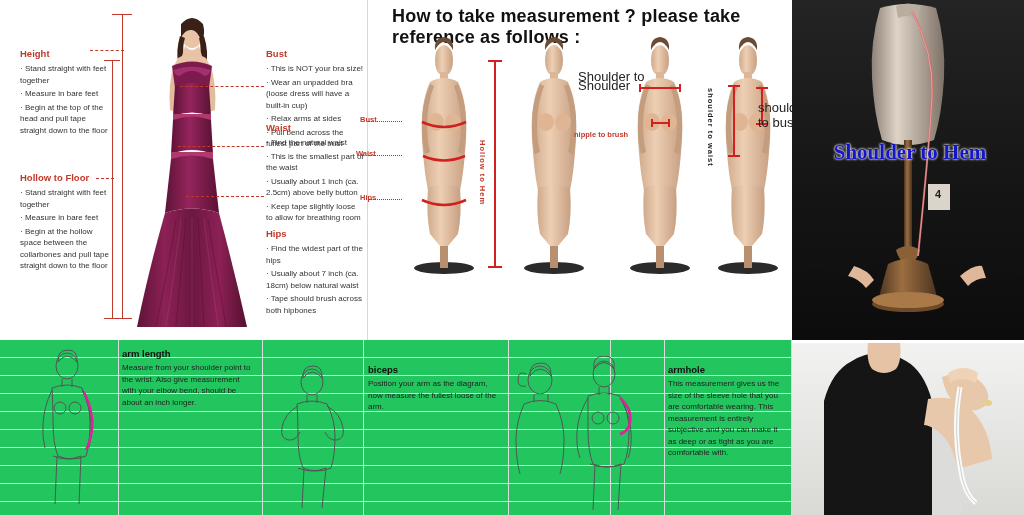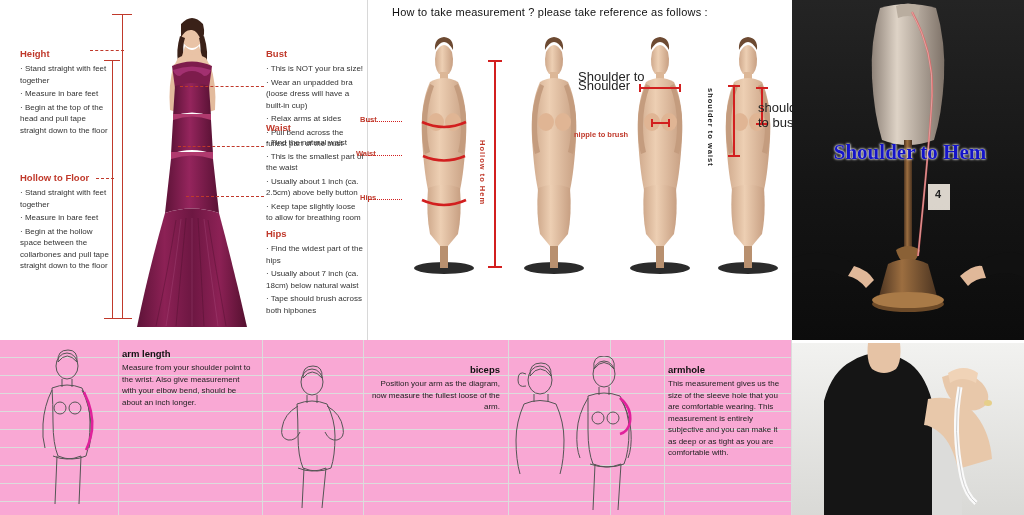--- a/index.html
+++ b/index.html
@@ -29,40 +29,40 @@
   #dress-figure{left:128px;top:10px;width:128px;height:322px;}
   .dress-svg{display:block;}
 
   
   .vline{position:absolute;background:#c0392b;width:1px;}
   .hline{position:absolute;background:#c0392b;height:1px;}
   .dashline{position:absolute;border-top:1px dashed #c0392b;height:0;}
 
   
   #mid-panel{left:368px;top:0;width:424px;height:340px;background:#fff;}
-  #mid-title{position:absolute;left:24px;top:6px;font-size:11px;font-weight:normal;color:#111;letter-spacing:0.2px;}
+  #mid-title{position:absolute;left:24px;top:6px;font-size:18px;font-weight:bold;color:#111;letter-spacing:0.2px;}
   .manne{position:absolute;top:30px;width:96px;height:300px;}
   .m-label{position:absolute;font-size:7.5px;font-weight:bold;color:#c0392b;}
   .m-label-dark{position:absolute;font-size:13px;font-weight:normal;color:#222;}
   .v-text{writing-mode:vertical-rl;text-orientation:mixed;font-size:7.5px;font-weight:bold;color:#c0392b;letter-spacing:1px;}
   .v-text-dark{writing-mode:vertical-rl;text-orientation:mixed;font-size:7.5px;font-weight:bold;color:#222;letter-spacing:1px;}
   .redline{position:absolute;background:#d21f1f;}
   .reddash{position:absolute;border-top:1.5px dotted #d21f1f;}
 
   
   #rt-panel{left:792px;top:0;width:232px;height:340px;background:#1a1a1a;overflow:hidden;}
   #shoulder-to-hem-text{position:absolute;left:6px;top:140px;width:224px;text-align:center;
      font-family:"Liberation Serif", serif;font-weight:bold;font-size:21px;color:#1414c8;
      text-shadow:0 0 2px #fff,0 0 3px #fff;}
 
   
   #rb-panel{left:792px;top:343px;width:232px;height:172px;background:#111;overflow:hidden;}
 
   
-  #bottom-panel{left:0;top:340px;width:792px;height:175px;background:#f9a8d4;}
+  #bottom-panel{left:0;top:340px;width:792px;height:175px;background:#22c55e;}
   .ruled{position:absolute;}
   .ruled .rl{position:absolute;left:0;right:0;height:1px;background:#dcdcdc;}
   .ruled .vl{position:absolute;top:0;bottom:0;width:1px;background:#dcdcdc;}
   .note-title{font-size:9.5px;font-weight:bold;color:#111;margin-bottom:3px;}
   .note-body{font-size:8px;line-height:11.5px;color:#222;}
 
   .fig{position:absolute;}
 </style>
 </head>
 <body>
@@ -402,21 +402,21 @@
         <path d="M35 14 q9 -12 19 0 q1 -12 -9 -12 q-11 0 -10 12z"></path>
         <path d="M39 31 l0 8 M49 31 l0 8"></path>
         <path d="M29 40 q15 -6 30 0 q8 16 8 32 q0 20 -4 32 q-14 6 -28 0 q-5 -12 -5 -32 q0 -16 -1 -32z"></path>
         <path d="M30 42 q-14 8 -16 22 q-2 10 6 12 q8 1 12 -8"></path>
         <path d="M59 42 q14 8 16 22 q2 10 -6 12 q-8 1 -12 -8"></path>
         <path d="M30 104 q14 6 28 0 l-4 40 M34 144 l2 -40"></path>
       </g>
     </svg>
   </div>
 
-  <div class="panel" style="left:368px;top:24px;width:132px;text-align:right;">
+  <div class="panel" style="left:368px;top:24px;width:132px;">
     <div class="note-title">biceps</div>
     <div class="note-body">Position your arm as the diagram, now measure the fullest loose of the arm.</div>
   </div>
 
   <div class="fig" style="left:506px;top:16px;">
     <svg width="70" height="120" viewBox="0 0 70 120">
       <g fill="none" stroke="#555" stroke-width="1">
         <ellipse cx="34" cy="24" rx="12" ry="14"></ellipse>
         <path d="M24 20 q10 -14 21 0 q1 -13 -10 -13 q-12 0 -11 13z"></path>
         <path d="M20 18 q-8 -4 -8 6 q0 8 8 6"></path>

